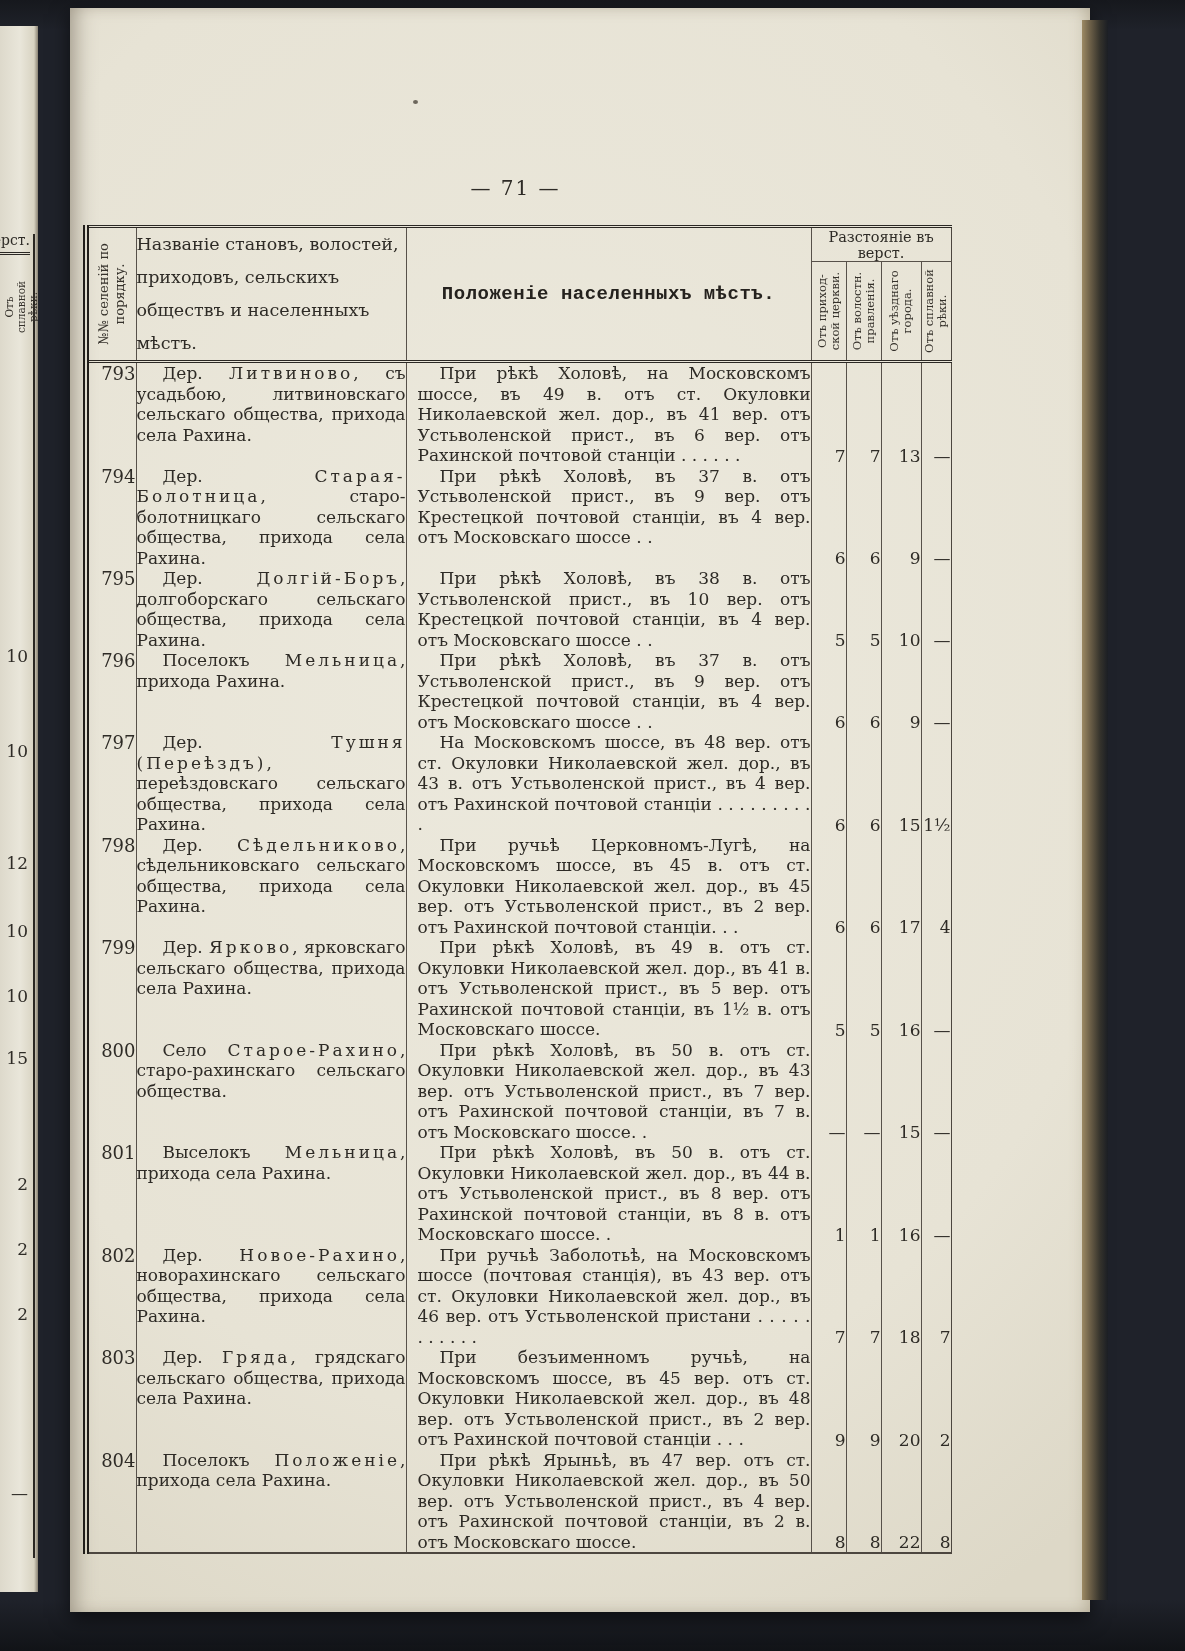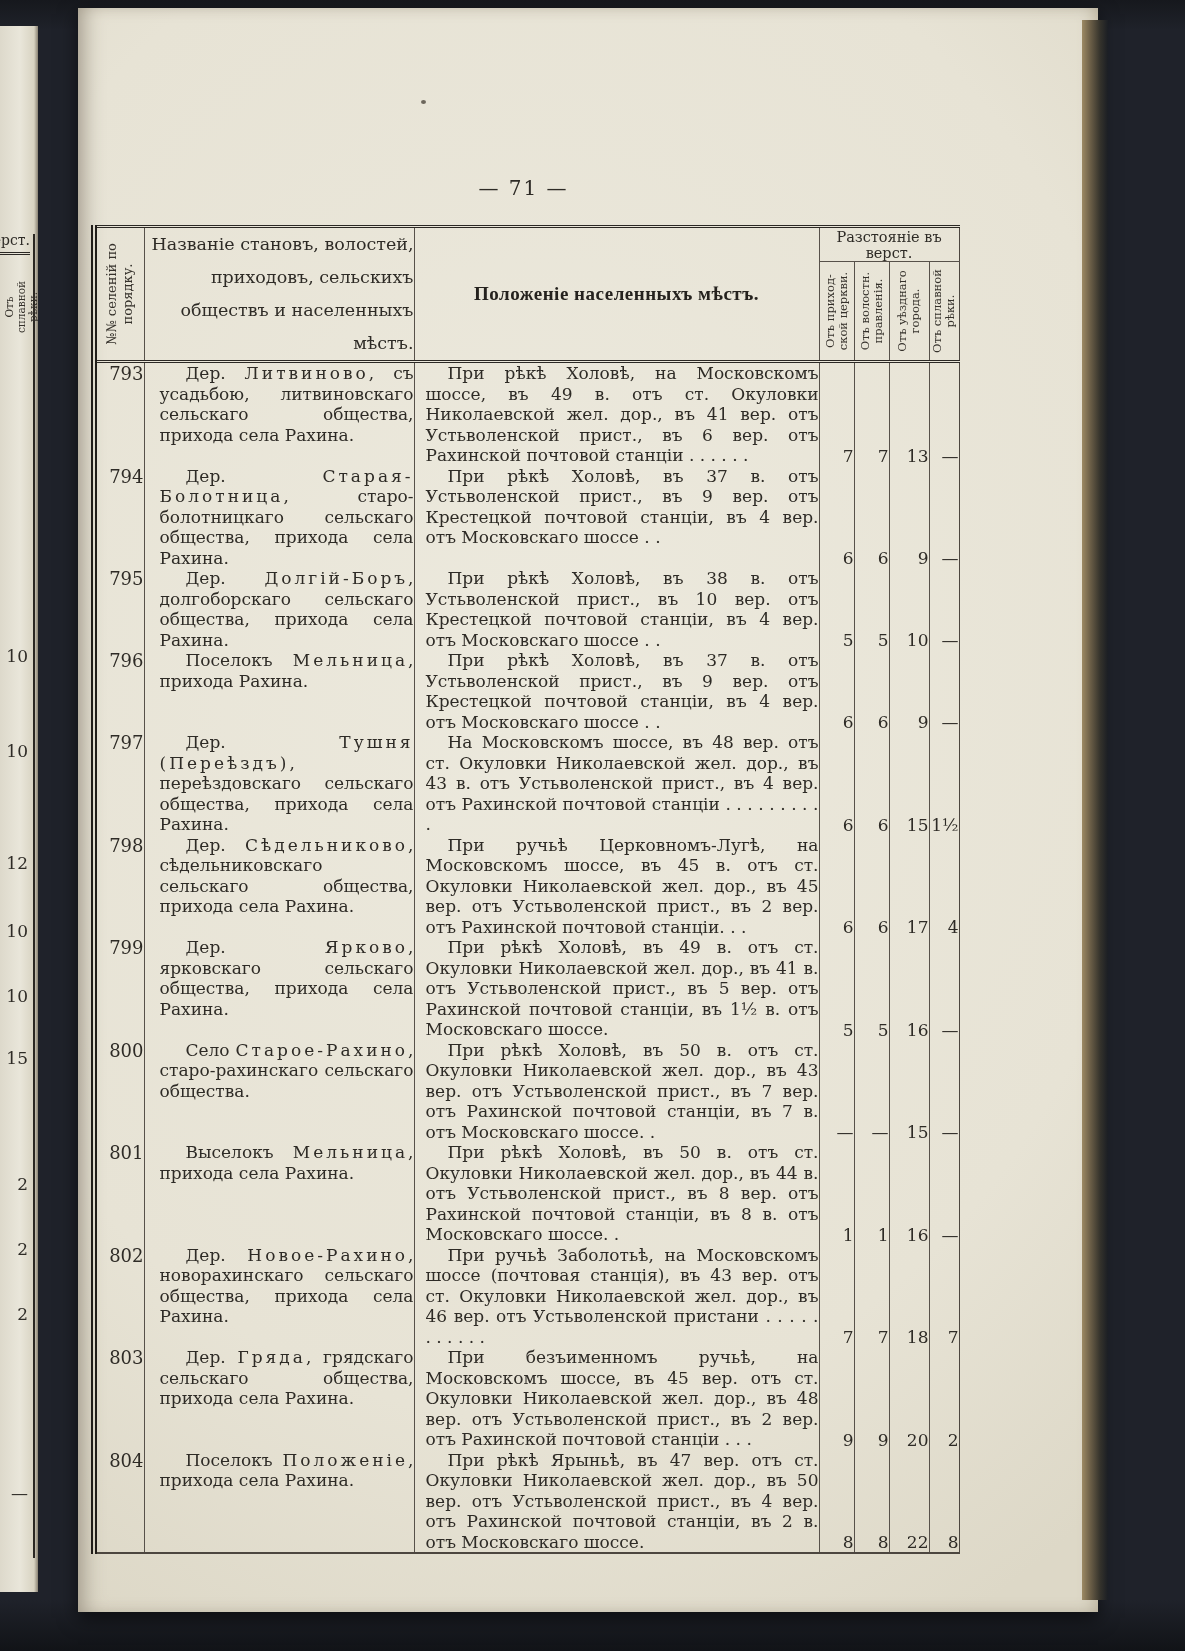--- a/index.html
+++ b/index.html
@@ -15,58 +15,58 @@
     border-right:2px solid #2a2722;}
   .strip-header{position:absolute;top:-2px;right:3px;width:60px;font-size:14px;
     color:#2e2b26;text-align:right;border-bottom:3px double #2b2824;padding-bottom:4px;}
   .strip-vlab{position:absolute;top:38px;left:-14px;width:70px;height:70px;}
   .strip-vlab span{position:absolute;left:50%;top:50%;
     transform:translate(-50%,-50%) rotate(-90deg);width:64px;display:block;
     font-size:10.5px;line-height:12px;color:#35312b;text-align:center;}
   .strip-num{position:absolute;right:5px;font-size:17px;color:#2e2b26;}
 
   
-  .page{position:absolute;left:78px;top:8px;width:1020px;height:1604px;
+  .page{position:absolute;left:70px;top:8px;width:1020px;height:1604px;
     background:
      radial-gradient(ellipse 900px 1100px at 45% 40%, #ece9dd 0%, #e7e3d5 70%, #ddd8c7 100%);
     box-shadow:inset 14px 0 22px -10px #9a9283, inset -10px 0 18px -8px #b7ae97,
      0 6px 18px rgba(0,0,0,.6);}
   .page-edge{position:absolute;left:1082px;top:20px;width:26px;height:1580px;
     background:linear-gradient(90deg,#9d8a64 0,#6d6048 8px,#35332c 18px,#1b1e24 26px);}
   .speck{position:absolute;left:343px;top:92px;width:5px;height:4px;border-radius:50%;
     background:#4c463c;opacity:.8;}
 
   .page-number{position:absolute;left:13px;top:168px;width:865px;text-align:center;
     font-size:20px;letter-spacing:2px;color:#2e2b26;}
 
   
   table.main{position:absolute;left:13px;top:217px;width:865px;border-collapse:collapse;
     table-layout:fixed;color:#2e2b26;}
   table.main td{padding:0;} .bR{border-right:1px solid #57514a;}
   table.main{border-top:3px double #2b2824;border-left:6px double #201d19;
     border-right:1px solid #4c463f;border-bottom:2px solid #4c463f;}
   thead td{border-bottom:3px double #2b2824;vertical-align:middle;}
   td.h-num{width:50px;height:124px;}
-  td.h-name{width:270px;text-align:right;font-size:17.5px;line-height:33px;}
+  td.h-name{width:270px;text-align:left;font-size:17.5px;line-height:33px;}
   td.h-loc{width:405px;text-align:center;
-    font-family:Liberation Serif, serif;font-weight:bold;font-size:19px;
+    font-family:Liberation Mono, monospace;font-weight:bold;font-size:19px;
     letter-spacing:.5px;color:#25221e;}
   td.h-dist-group{height:28px;text-align:center;font-size:14.5px;
     border-bottom:1px solid #57514a;margin-top:15px;}
   td.h-d{height:94px;}
   .vwrap{position:relative;width:100%;height:100%;}
   .vlab{position:absolute;left:50%;top:50%;transform:translate(-50%,-50%) rotate(-90deg);
     width:88px;font-size:11.5px;line-height:13px;text-align:center;color:#35312b;}
   .vlab-num{width:118px;font-size:13px;line-height:16px;}
 
   tbody td{vertical-align:top;}
   td.c-num{text-align:right;font-size:18px;padding-top:6px;}
   td.c-name{font-size:17px;line-height:20.5px;padding:4px 8px 9px 4px;
     text-align:justify;}
-  td.c-name .fl{text-indent:26px;padding-left:15px;}
+  td.c-name .fl{text-indent:26px;}
   .spaced{letter-spacing:3px;}
   td.c-loc{font-size:17px;line-height:20.5px;padding:4px 5px 9px 5px;text-align:justify;}
   td.c-loc .fl{text-indent:22px;margin-left:11px;}
   td.c-d{vertical-align:bottom;text-align:right;font-size:17px;
     padding:0 4px 9px 0;}
   .w35{width:35px;} .w40{width:40px;} .w30{width:30px;}
 </style>
 </head>
 <body>
 

